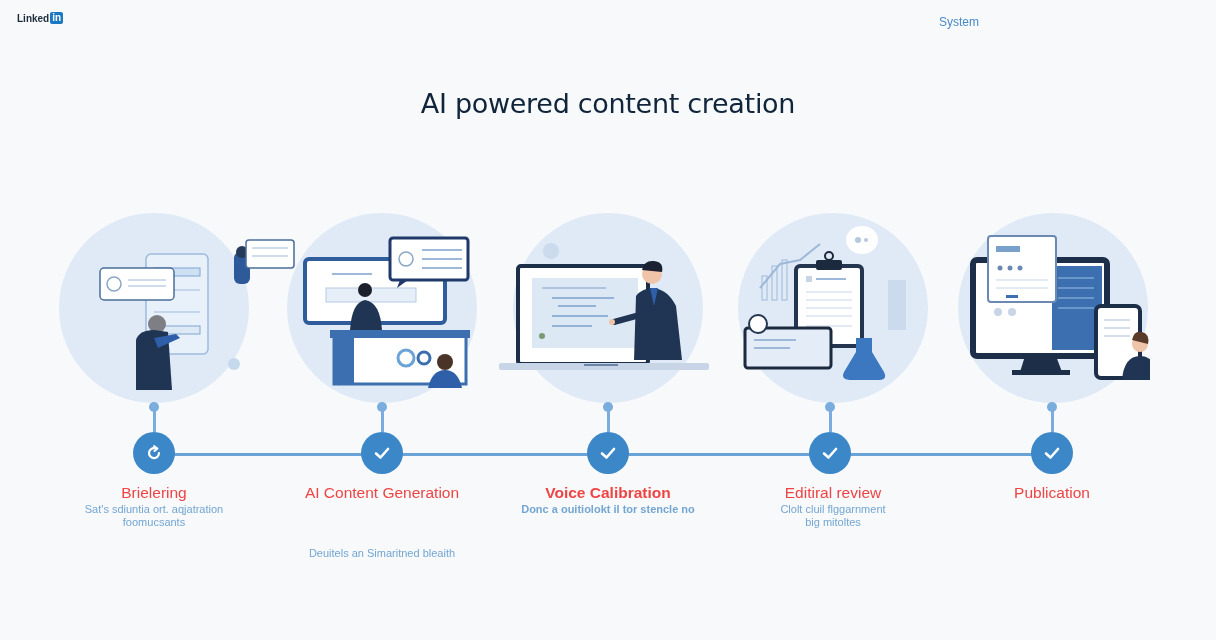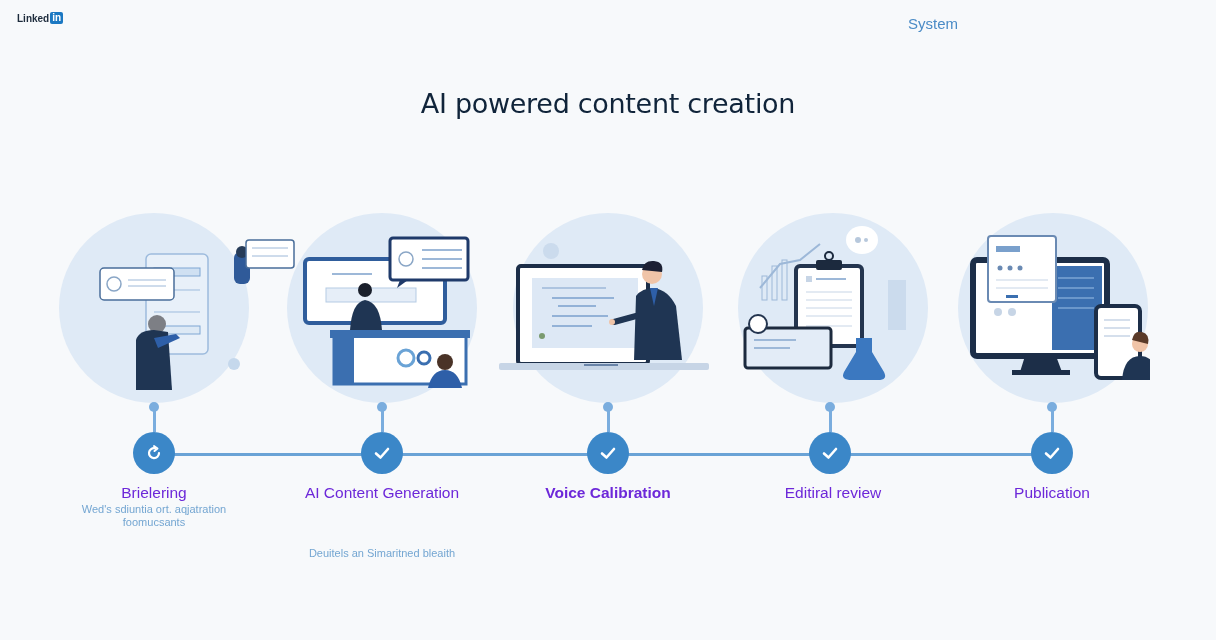--- a/index.html
+++ b/index.html
@@ -13,21 +13,21 @@
   .topbar { position: absolute; left: 0; top: 0; width: 996px; height: 40px; }
   .logo {
     position: absolute; left: 17px; top: 12px; display: flex; align-items: center;
     font-family: "Liberation Sans", sans-serif; font-weight: 700; font-size: 10px; color: #1d2b3c;
   }
   .logo .in {
     display: inline-block; background: #1b78c2; color: #fff; font-size: 10px; font-weight: 700;
     padding: 0 2px; margin-left: 1px; border-radius: 2px; line-height: 12px; height: 12px;
   }
   .sys {
-    position: absolute; right: 38px; top: 15px; font-size: 15px; color: #4a8bc6;
+    position: absolute; right: 17px; top: 15px; font-size: 12px; color: #4a8bc6;
     font-family: "Liberation Sans", sans-serif;
   }
   .title {
     position: absolute; left: 0; width: 1216px; top: 88px; text-align: center;
     font-size: 27px; color: #10243a; font-family: "DejaVu Sans", sans-serif; letter-spacing: -0.3px;
   }
   .timeline-line {
     position: absolute; left: 154px; top: 453px; width: 900px; height: 3px; background: #6aa3d6;
   }
   .step { position: absolute; top: 0; width: 240px; height: 640px; }
@@ -36,21 +36,21 @@
     background: #dfeaf6;
   }
   .connector { position: absolute; top: 406px; width: 3px; height: 26px; background: #7aadde; }
   .pin { position: absolute; top: 402px; width: 10px; height: 10px; border-radius: 50%; background: #7aadde; }
   .node {
     position: absolute; top: 432px; width: 42px; height: 42px; border-radius: 50%;
     background: #3b87c8; display: flex; align-items: center; justify-content: center;
   }
   .step-title {
     position: absolute; top: 484px; width: 240px; text-align: center; font-size: 15.5px;
-    color: #6d28d9; font-family: "Liberation Sans", sans-serif;
+    color: #ef4444; font-family: "Liberation Sans", sans-serif;
   }
   .step-desc {
     position: absolute; top: 503px; width: 240px; text-align: center; font-size: 11px;
     line-height: 13px; color: #74a6d2; font-family: "Liberation Sans", sans-serif;
   }
   svg.illus { position: absolute; }
 </style>
 </head>
 <body>
 
@@ -92,21 +92,21 @@
   <div class="pin" style="left:115px;"></div>
   <div class="connector" style="left:118.5px;"></div>
   <div class="node" style="left:99px;">
     <svg width="20" height="20" viewBox="0 0 20 20">
       <path d="M15 10 A5 5 0 1 1 11 5.2" fill="none" stroke="#fff" stroke-width="2.2" stroke-linecap="round"></path>
       <path d="M10 3 L13.5 5.5 L10.5 8" fill="none" stroke="#fff" stroke-width="2" stroke-linecap="round" stroke-linejoin="round"></path>
     </svg>
   </div>
   <div class="step-title" style="left:0;">Brielering</div>
   <div class="step-desc" style="left:0;">
-    <div>Wed's sdiuntia ort. aqjatration</div>
+    <div>Sat's sdiuntia ort. aqjatration</div>
     <div>foomucsants</div>
   </div>
 </div>
 
 <div class="step" style="left:262px;">
   <div class="circle-bg" style="left:25px;"></div>
   <svg class="illus" style="left:40px;top:232px;" width="180" height="160" viewBox="0 0 180 160">
     <rect x="3" y="27" width="140" height="64" rx="4" fill="#fff" stroke="#2f5d9c" stroke-width="4"></rect>
     <line x1="30" y1="42" x2="70" y2="42" stroke="#9db8d8" stroke-width="2"></line>
     <rect x="24" y="56" width="90" height="14" fill="#e6eef8" stroke="#b5cbe4"></rect>
@@ -162,20 +162,21 @@
   </svg>
   <div class="pin" style="left:115px;"></div>
   <div class="connector" style="left:118.5px;"></div>
   <div class="node" style="left:99px;">
     <svg width="20" height="20" viewBox="0 0 20 20">
       <path d="M4 10.5 L8.5 14.5 L16 6" fill="none" stroke="#fff" stroke-width="2.6" stroke-linecap="round" stroke-linejoin="round"></path>
     </svg>
   </div>
   <div class="step-title" style="left:0;">Voice Calibration</div>
   <div class="step-desc" style="left:0;">
+    <div>Donc a ouitiolokt il tor stencle no</div>
   </div>
 </div>
 
 <div class="step" style="left:710px;">
   <div class="circle-bg" style="left:28px;"></div>
   <svg class="illus" style="left:30px;top:220px;" width="180" height="165" viewBox="0 0 180 165">
     <path d="M20 68 L40 44 L60 40 L80 24" fill="none" stroke="#9db8d8" stroke-width="2"></path>
     <rect x="22" y="56" width="5" height="24" fill="none" stroke="#9db8d8"></rect>
     <rect x="32" y="46" width="5" height="34" fill="none" stroke="#9db8d8"></rect>
     <rect x="42" y="40" width="5" height="40" fill="none" stroke="#9db8d8"></rect>
@@ -200,20 +201,24 @@
     <path d="M116 118 L116 132 L104 152 Q100 160 112 160 L138 160 Q148 160 144 152 L132 132 L132 118 Z" fill="#3b78c0"></path>
   </svg>
   <div class="pin" style="left:115px;"></div>
   <div class="connector" style="left:118.5px;"></div>
   <div class="node" style="left:99px;">
     <svg width="20" height="20" viewBox="0 0 20 20">
       <path d="M4 10.5 L8.5 14.5 L16 6" fill="none" stroke="#fff" stroke-width="2.6" stroke-linecap="round" stroke-linejoin="round"></path>
     </svg>
   </div>
   <div class="step-title" style="left:3px;">Editiral review</div>
+  <div class="step-desc" style="left:3px;">
+    <div>Clolt cluil flggarnment</div>
+    <div>big mitoltes</div>
+  </div>
 </div>
 
 <div class="step" style="left:932px;">
   <div class="circle-bg" style="left:26px;"></div>
   <svg class="illus" style="left:38px;top:232px;" width="180" height="150" viewBox="0 0 180 150">
     <rect x="3" y="28" width="134" height="96" rx="4" fill="#fff" stroke="#1c2e48" stroke-width="6"></rect>
     <rect x="82" y="34" width="50" height="84" fill="#3b6fb0"></rect>
     <line x1="88" y1="46" x2="124" y2="46" stroke="#9cc0e6"></line>
     <line x1="88" y1="56" x2="124" y2="56" stroke="#9cc0e6"></line>
     <line x1="88" y1="66" x2="124" y2="66" stroke="#9cc0e6"></line>

